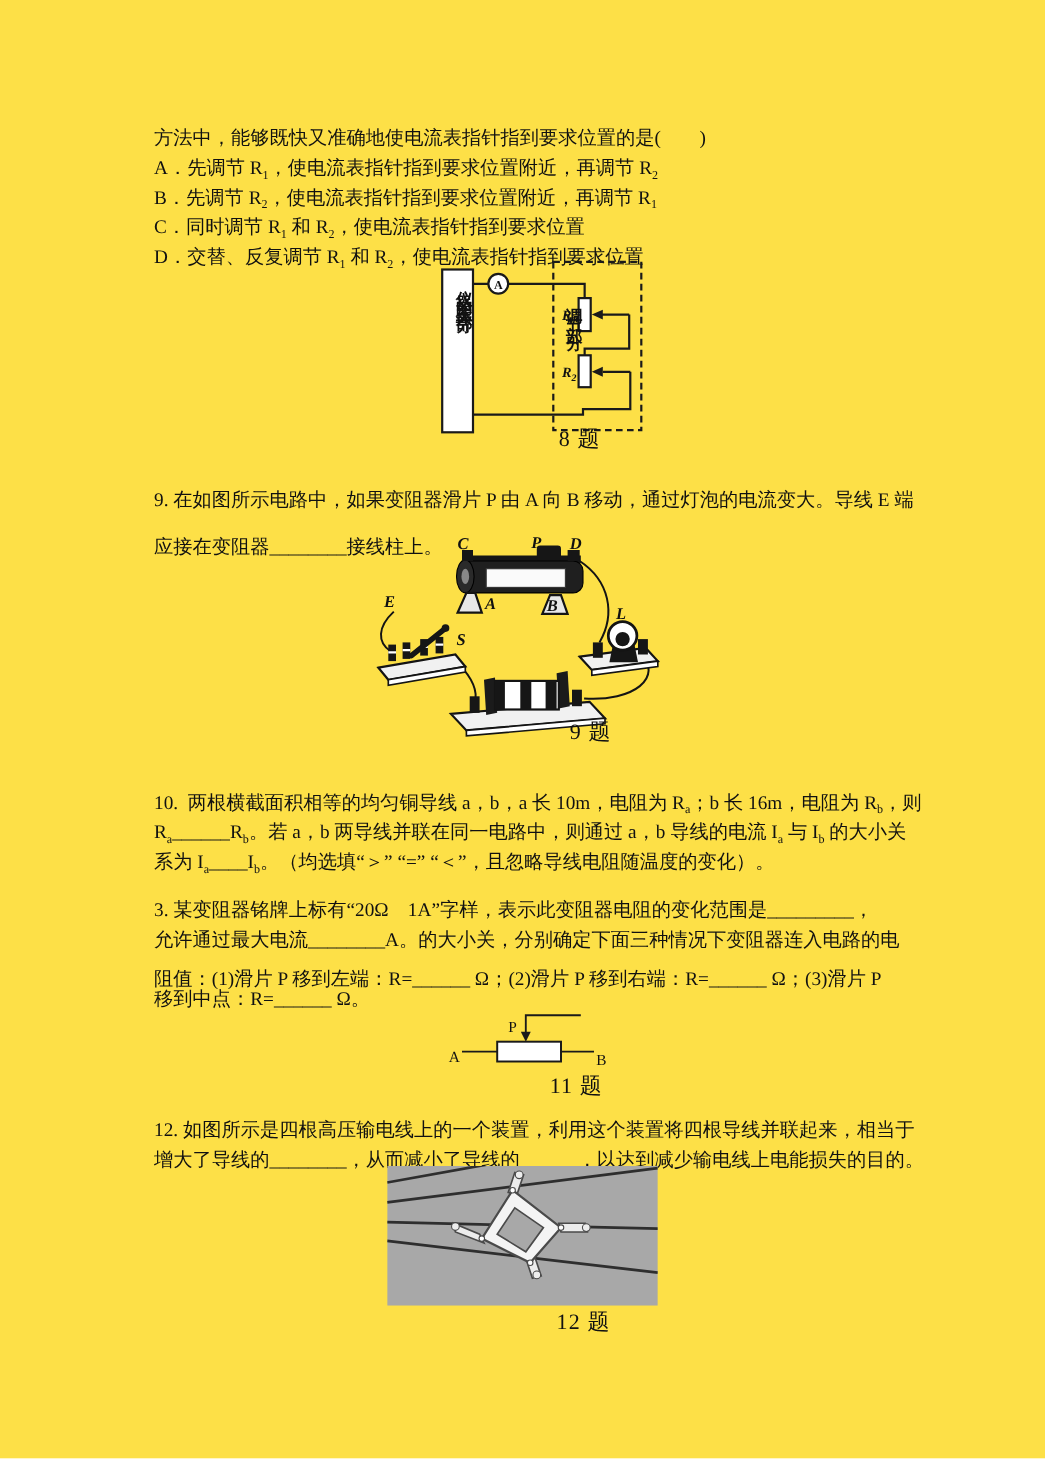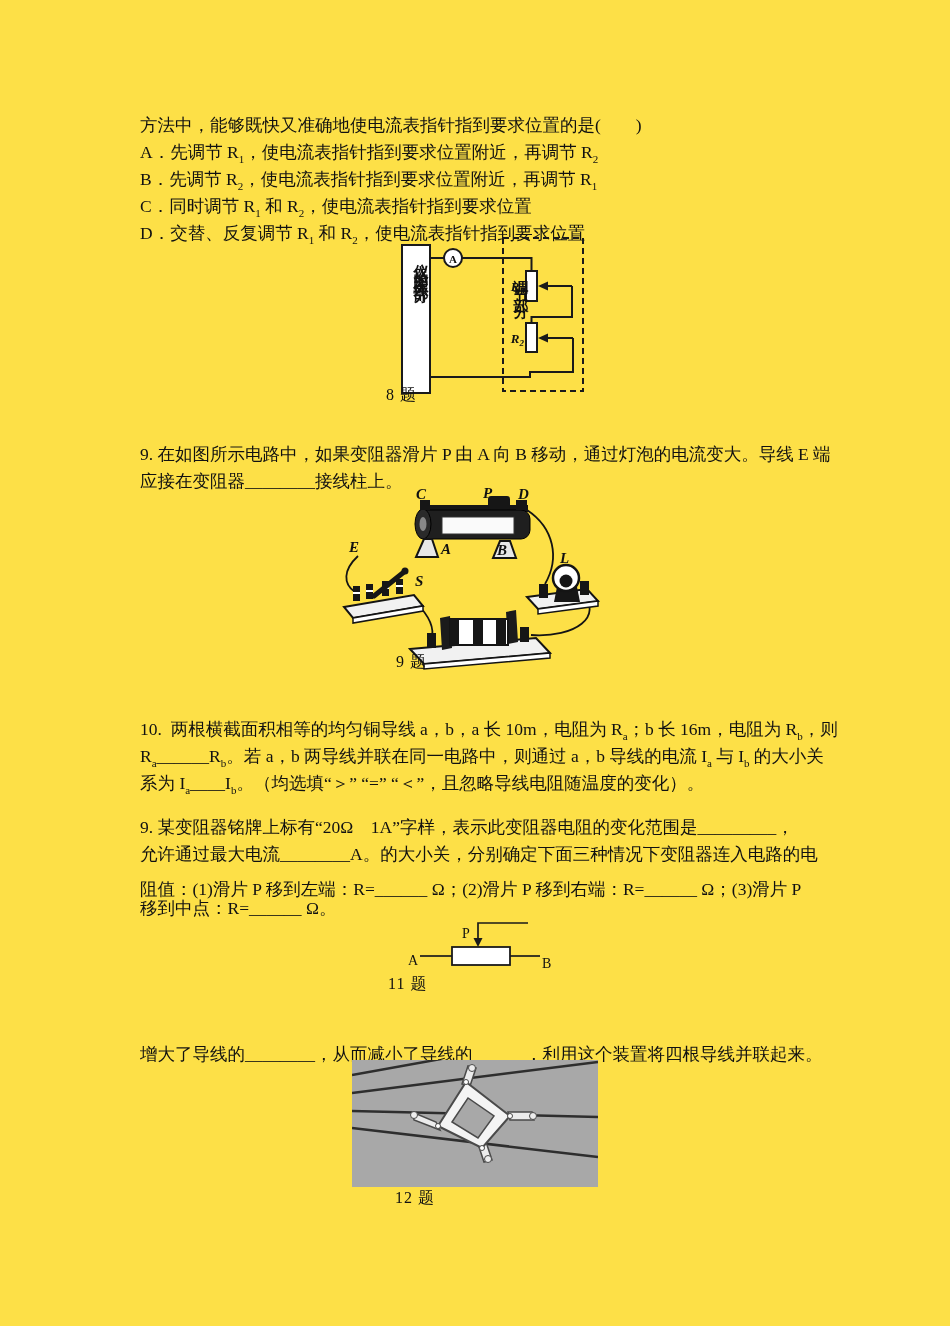--- a/index.html
+++ b/index.html
@@ -11,21 +11,21 @@
   .line{
     position:absolute;left:140px;width:695px;font-size:17.5px;line-height:27px;
     white-space:nowrap;
   }
   .line sub{font-size:11px;line-height:0;}
   .fig{position:absolute;}
   .vtext{
     position:absolute;writing-mode:vertical-rl;text-orientation:upright;
     font-size:15px;font-weight:700;display:flex;justify-content:center;
   }
-  .cap{position:absolute;font-size:16px;text-align:left;letter-spacing:1px;}
+  .cap{position:absolute;font-size:20px;text-align:right;letter-spacing:1px;}
   .itlabel{font-style:italic;font-weight:700;font-size:15px;}
   .rlabel{font-style:italic;font-weight:700;font-size:13px;}
   .plain-label{font-size:14px;}
   svg text{font-family:"Liberation Serif","DejaVu Serif",serif;fill:#111111;}
 </style>
 </head>
 <body>
 
 <main class="page">
 
@@ -65,21 +65,21 @@
       <rect x="131" y="90" width="11" height="29" fill="#ffffff" stroke="#1a1a1a" stroke-width="2"></rect>
       <polygon points="143,105 153,100.5 153,109.5" fill="#1a1a1a"></polygon>
       <text x="129" y="110" text-anchor="end" class="rlabel"><tspan>R</tspan><tspan dy="3" font-size="9">2</tspan></text>
     </g>
   </svg>
   <div class="vtext" style="left:402px;top:252px;width:28px;letter-spacing:4px">仪器的主体部分</div>
   <div class="vtext" style="left:510px;top:268px;width:20px;letter-spacing:8px">调节部分</div>
   <div class="cap" style="left:386px;top:385px;width:160px">8 题</div>
 
   <div class="line" style="top:441px">9. 在如图所示电路中，如果变阻器滑片 P 由 A 向 B 移动，通过灯泡的电流变大。导线 E 端</div>
-  <div class="line" style="top:468px">应接在变阻器________接线柱上。</div>
+  <div class="line" style="top:484px">应接在变阻器________接线柱上。</div>
 
   <svg class="fig" style="left:330px;top:486px" width="290" height="195" viewBox="0 0 290 195">
 
     <g fill="none" stroke="#141414" stroke-width="1.8">
       <path d="M28 70 C13 84, 13 98, 25 106"></path>
       <path d="M197 24 C224 42, 230 72, 215 98"></path>
       <path d="M252 107 C274 130, 246 152, 201 149"></path>
       <path d="M91 122 C103 136, 105 147, 100 157"></path>
     </g>
 
@@ -146,40 +146,41 @@
       <rect x="143" y="133" width="10" height="26" fill="#161616"></rect>
       <rect x="166" y="133" width="10" height="26" fill="#161616"></rect>
     </g>
   </svg>
   <div class="cap" style="left:396px;top:652px;width:160px">9 题</div>
 
   <div class="line" style="top:716px">10.&nbsp; 两根横截面积相等的均匀铜导线 a，b，a 长 10m，电阻为 R<sub>a</sub>；b 长 16m，电阻为 R<sub>b</sub>，则</div>
   <div class="line" style="top:743px">R<sub>a</sub>______R<sub>b</sub>。若 a，b 两导线并联在同一电路中，则通过 a，b 导线的电流 I<sub>a</sub> 与 I<sub>b</sub> 的大小关</div>
   <div class="line" style="top:770px">系为 I<sub>a</sub>____I<sub>b</sub>。（均选填“＞” “=” “＜”，且忽略导线电阻随温度的变化）。</div>
 
-  <div class="line" style="top:814px">9. 某变阻器铭牌上标有“20Ω　1A”字样，表示此变阻器电阻的变化范围是_________，</div>
+  <div class="line" style="top:814px">3. 某变阻器铭牌上标有“20Ω　1A”字样，表示此变阻器电阻的变化范围是_________，</div>
   <div class="line" style="top:841px">允许通过最大电流________A。的大小关，分别确定下面三种情况下变阻器连入电路的电</div>
   <div class="line" style="top:876px">阻值：(1)滑片 P 移到左端：R=______ Ω；(2)滑片 P 移到右端：R=______ Ω；(3)滑片 P</div>
   <div class="line" style="top:895px">移到中点：R=______ Ω。</div>
 
   <svg class="fig" style="left:400px;top:918px" width="160" height="58" viewBox="0 0 160 58">
     <g fill="none" stroke="#1a1a1a" stroke-width="1.7">
       <path d="M20 38 H52"></path>
       <path d="M110 38 H140"></path>
       <path d="M128 5 H78 V21"></path>
     </g>
     <rect x="52" y="29" width="58" height="18" fill="#ffffff" stroke="#1a1a1a" stroke-width="1.8"></rect>
     <polygon points="78,29 73.5,20 82.5,20" fill="#1a1a1a"></polygon>
     <text x="62" y="20" class="plain-label">P</text>
     <text x="8" y="47" class="plain-label">A</text>
     <text x="142" y="50" class="plain-label">B</text>
   </svg>
   <div class="cap" style="left:388px;top:974px;width:160px">11 题</div>
 
-  <div class="line" style="top:1041px">增大了导线的________，从而减小了导线的______，利用这个装置将四根导线并联起来。</div>
+  <div class="line" style="top:1014px">12. 如图所示是四根高压输电线上的一个装置，利用这个装置将四根导线并联起来，相当于</div>
+  <div class="line" style="top:1041px">增大了导线的________，从而减小了导线的______，以达到减少输电线上电能损失的目的。</div>
 
   <svg class="fig" style="left:352px;top:1060px" width="246" height="127" viewBox="0 0 246 127">
     <rect x="0" y="0" width="246" height="127" fill="#a8a8a8"></rect>
     <g stroke="#2e2e2e" stroke-width="2.5">
       <line x1="0" y1="15" x2="150" y2="-12"></line>
       <line x1="0" y1="33" x2="246" y2="2"></line>
       <line x1="0" y1="51" x2="246" y2="57"></line>
       <line x1="0" y1="68" x2="246" y2="97"></line>
     </g>
     <g>

